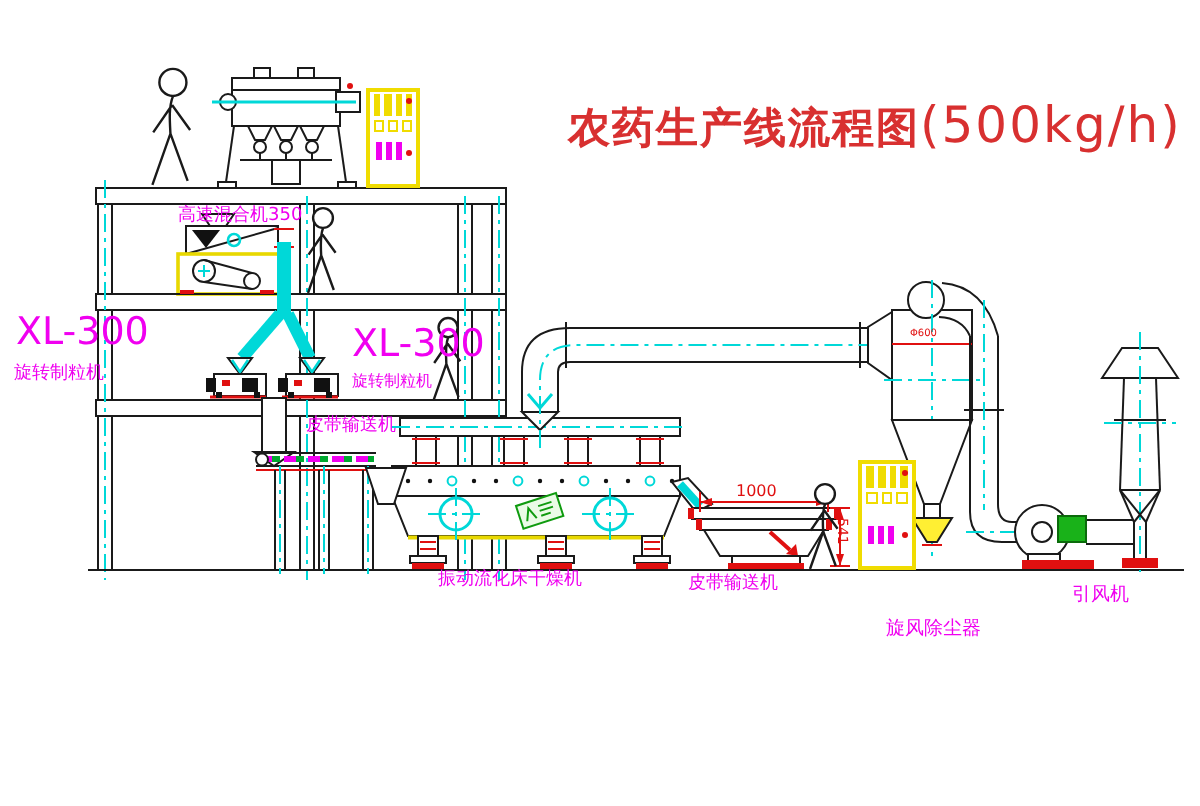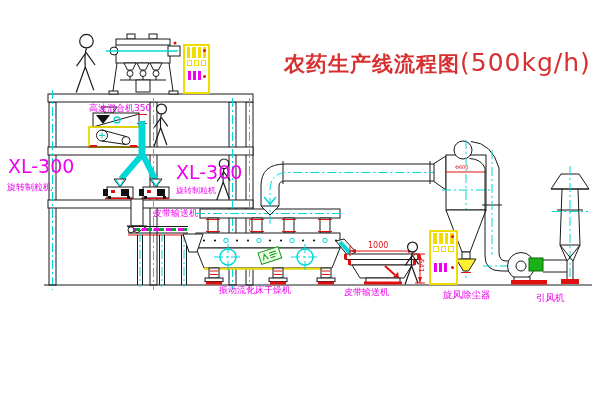--- a/index.html
+++ b/index.html
@@ -384,20 +384,20 @@
 <div class="lbl" style="left:7px;top:183px;font-size:9px;">旋转制粒机</div>
 <div class="lbl" style="left:176px;top:163px;font-size:19px;">XL-300</div>
 <div class="lbl" style="left:176px;top:187px;font-size:8px;">旋转制粒机</div>
 
 <div class="lbl" style="left:153px;top:209px;font-size:9px;">皮带输送机</div>
 
 <div class="lbl" style="left:219px;top:286px;font-size:9px;">振动流化床干燥机</div>
 
 <div class="lbl" style="left:344px;top:288px;font-size:9px;">皮带输送机</div>
 
-<div class="lbl" style="left:443px;top:290px;font-size:9.5px;">旋风除尘器</div>
+<div class="lbl" style="left:443px;top:310px;font-size:9.5px;">旋风除尘器</div>
 <div class="lbl" style="left:536px;top:293px;font-size:9.5px;">引风机</div>
 
 <div class="lbl red" style="left:368px;top:242px;font-size:8px;color:#e01010;">1000</div>
 <div class="lbl red rot90" style="left:424px;top:259px;font-size:7px;color:#e01010;">541</div>
 <div class="lbl red" style="left:455px;top:165px;font-size:5px;color:#e01010;">Φ600</div>
 
 </div>
 
 </body></html>

